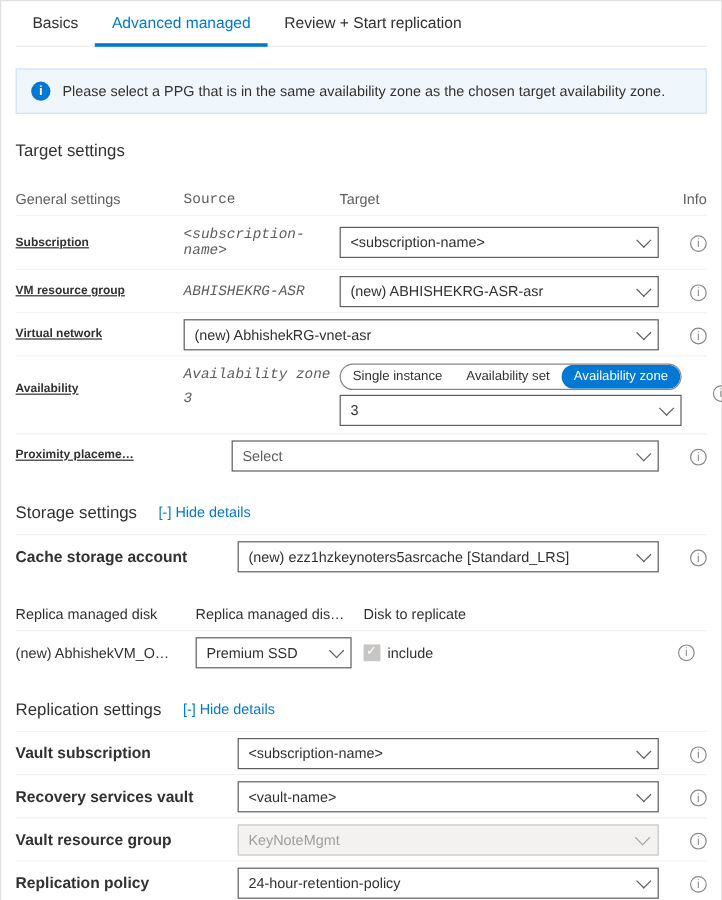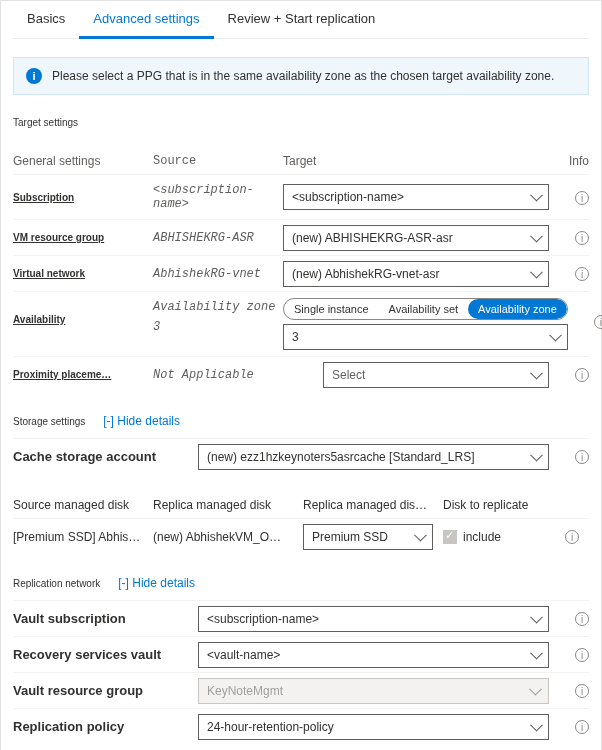--- a/index.html
+++ b/index.html
@@ -6,21 +6,21 @@
 body { font-family: "Segoe UI", Arial, sans-serif; font-size: 13px; color: #323130; background: #fff; width: 602px; }
 .container { padding: 0 12px 20px 12px; border: 1px solid #e1e1e1; }
 
 .tabs { display: flex; border-bottom: 1px solid #edebe9; }
 .tab { padding: 10px 14px; cursor: pointer; font-size: 13px; color: #323130; }
 .tab.active { color: #0078d4; border-bottom: 3px solid #0078d4; font-weight: 400; margin-bottom: -1px; }
 
 .info-banner { display: flex; align-items: center; background: #eff6fc; border: 1px solid #cfe4f7; padding: 10px 12px; margin: 18px 0 22px 0; font-size: 12px; }
 .info-icon { width: 16px; height: 16px; border-radius: 50%; background: #0078d4; color: #fff; display: inline-flex; align-items: center; justify-content: center; font-size: 11px; font-weight: bold; margin-right: 10px; flex-shrink: 0; }
 
-.section-title { font-size: 10px; color: #323130; margin-bottom: 10px; }
+.section-title { font-size: 14px; color: #323130; margin-bottom: 10px; }
 .section-title-row { display: flex; align-items: center; margin: 22px 0 10px 0; }
 .section-title-row .section-title { margin-bottom: 0; margin-right: 18px; }
 .hide-link { color: #0078d4; font-size: 12px; cursor: pointer; }
 
 .col-head { color: #605e5c; font-size: 12px; padding-bottom: 6px; margin-top: 16px; }
 .lbl { font-weight: 600; font-size: 10px; padding: 8px 0; text-decoration: underline; }
 .src { font-style: italic; color: #605e5c; font-size: 12px; padding: 8px 0; }
 
 .row { display: flex; align-items: center; border-top: 1px solid; border-color: #f3f2f1; min-height: 36px; }
 .row.nb { border-top: none; }
@@ -55,21 +55,21 @@
 .disabled-box { border:1px solid #c8c6c4; background:#f3f2f1; color:#a19f9d; padding:5px 24px 5px 8px; font-size:12px; position:relative;}
 .disabled-box::after { content:""; position:absolute; right:8px; top:50%; width:8px; height:8px; border-right:1px solid #a19f9d; border-bottom:1px solid #a19f9d; transform:translateY(-70%) rotate(45deg); }
 </style>
 </head>
 <body>
 
 <div class="container">
 
   <div class="tabs">
     <div class="tab">Basics</div>
-    <div class="tab active">Advanced settings</div>
+    <div class="tab active">Advanced managed</div>
     <div class="tab">Review + Start replication</div>
   </div>
 
   <div class="info-banner">
     <span class="info-icon">i</span>
     <span>Please select a PPG that is in the same availability zone as the chosen target availability zone.</span>
   </div>
 
   <div class="section-title">Target settings</div>
 
@@ -97,21 +97,20 @@
     <div class="c2">
         <div class="sel">
           <div class="sel-box">(new) ABHISHEKRG-ASR-asr</div>
         </div>
       </div>
     <div class="c3"><span class="info-dot">i</span></div>
   </div>
 
   <div class="row">
     <div class="c0 lbl">Virtual network</div>
-    <div class="c1 src">AbhishekRG-vnet</div>
     <div class="c2">
         <div class="sel">
           <div class="sel-box">(new) AbhishekRG-vnet-asr</div>
         </div>
       </div>
     <div class="c3"><span class="info-dot">i</span></div>
   </div>
 
   <div class="row" style="align-items:flex-start; padding:6px 0;">
     <div class="c0 lbl" style="padding-top:16px;">Availability</div>
@@ -127,21 +126,20 @@
       </div>
       <div class="sel">
           <div class="sel-box">3</div>
         </div>
     </div>
     <div class="c3" style="padding-top:16px;"><span class="info-dot">i</span></div>
   </div>
 
   <div class="row">
     <div class="c0 lbl">Proximity placeme…</div>
-    <div class="c1 src">Not Applicable</div>
     <div class="c2">
         <div class="sel">
           <div class="sel-box weak">Select</div>
         </div>
       </div>
     <div class="c3"><span class="info-dot">i</span></div>
   </div>
 
   <div class="section-title-row">
     <div class="section-title">Storage settings</div>
@@ -152,43 +150,41 @@
     <div class="lbl2">Cache storage account</div>
     <div class="c2b">
         <div class="sel">
           <div class="sel-box">(new) ezz1hzkeynoters5asrcache [Standard_LRS]</div>
         </div>
       </div>
     <div class="c3"><span class="info-dot">i</span></div>
   </div>
 
   <div class="disk-head" style="margin-top:18px;">
-    <div class="dh0">Source managed disk</div>
     <div class="dh1">Replica managed disk</div>
     <div class="dh2">Replica managed dis…</div>
     <div class="dh3">Disk to replicate</div>
     <div class="dh4"></div>
   </div>
   <div class="disk-row">
-    <div class="dh0">[Premium SSD] Abhis…</div>
     <div class="dh1">(new) AbhishekVM_O…</div>
     <div class="dh2">
         <div class="sel">
           <div class="sel-box">Premium SSD</div>
         </div>
       </div>
     <div class="dh3" style="display:flex;align-items:center;">
       <span class="chk"></span>
       <span>include</span>
     </div>
     <div class="dh4"><span class="info-dot">i</span></div>
   </div>
 
   <div class="section-title-row">
-    <div class="section-title">Replication network</div>
+    <div class="section-title">Replication settings</div>
     <span class="hide-link">[-] Hide details</span>
   </div>
 
   <div class="row2">
     <div class="lbl2">Vault subscription</div>
     <div class="c2b">
         <div class="sel">
           <div class="sel-box">&lt;subscription-name&gt;</div>
         </div>
       </div>

